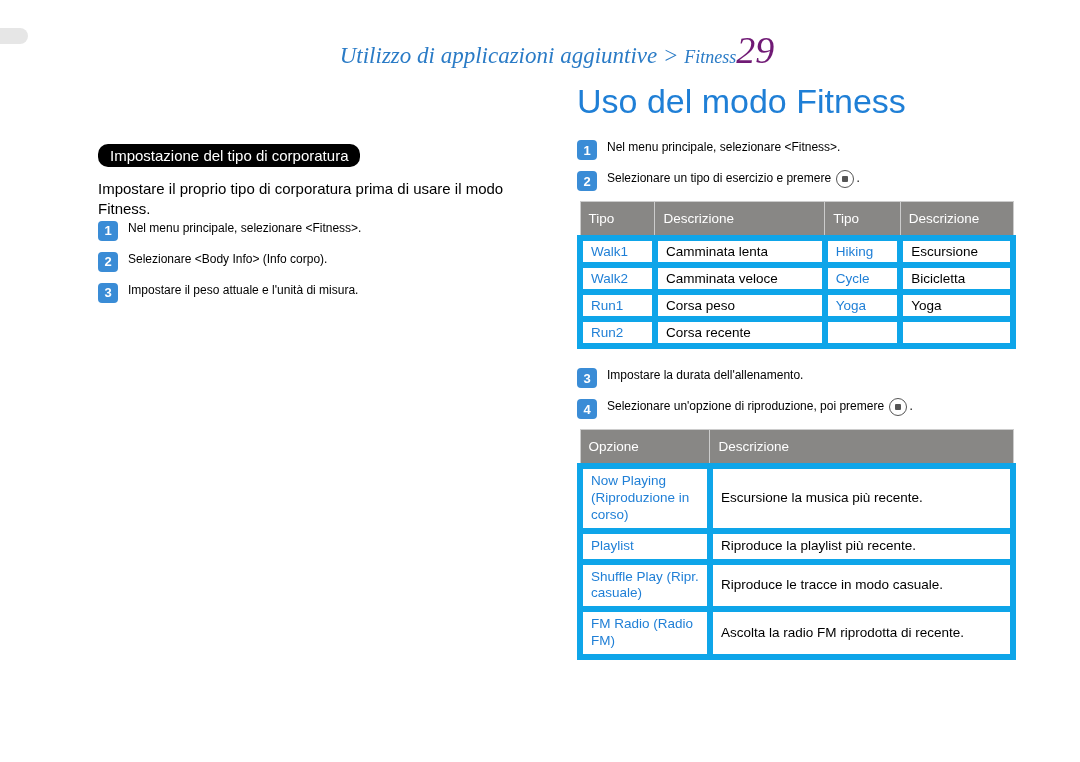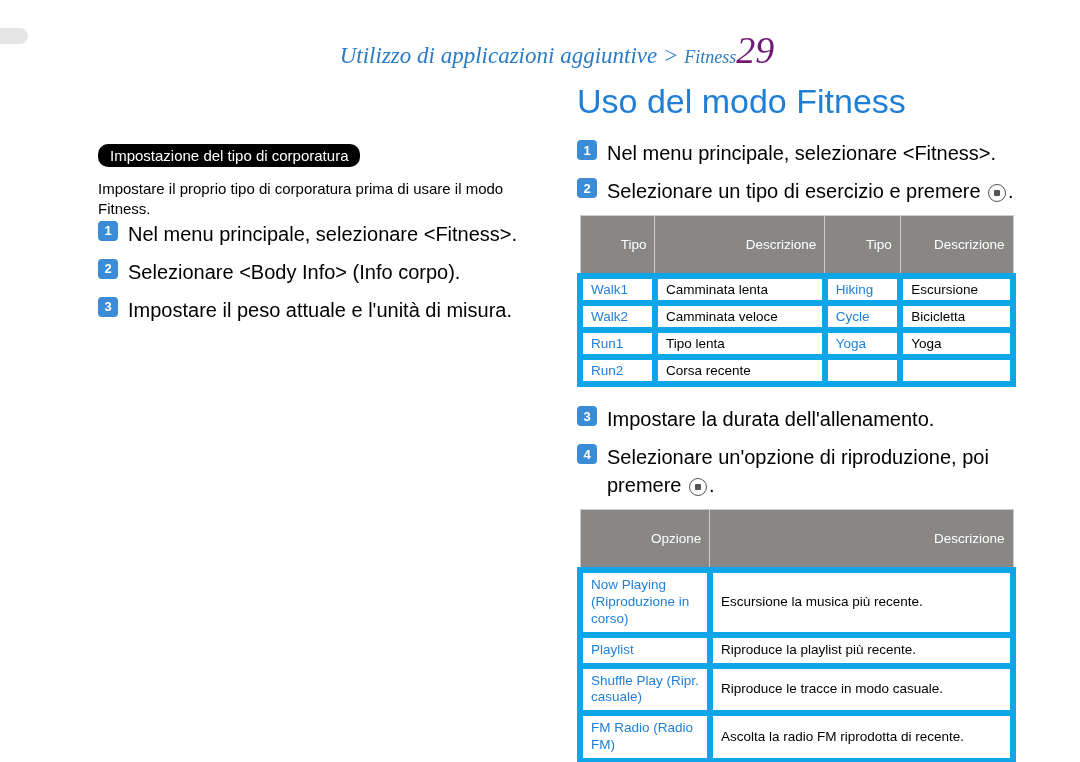--- a/index.html
+++ b/index.html
@@ -88,21 +88,21 @@
     color: #fff;
     font-size: 13px;
     font-weight: bold;
     border-radius: 4px;
     display: flex;
     align-items: center;
     justify-content: center;
     margin-top: 1px;
   }
   .step-text {
-    font-size: 20px;
+    font-size: 12px;
     line-height: 1.4;
   }
   .icon-btn {
     display: inline-flex;
     align-items: center;
     justify-content: center;
     width: 18px;
     height: 18px;
     border: 1.5px solid #555;
     border-radius: 50%;
@@ -119,23 +119,23 @@
   table {
     border-collapse: collapse;
     font-size: 13.5px;
     width: 100%;
     margin-top: 6px;
     margin-bottom: 18px;
   }
   th {
     background: #888785;
     color: #fff;
-    text-align: right;
+    text-align: left;
     font-weight: normal;
-    padding: 21px 8px;
+    padding: 9px 8px;
     border: 1px solid #ccc;
   }
   td {
     border: 6px solid #0ea5e9;
     padding: 3px 8px;
     vertical-align: middle;
   }
   td.blue { color: #1f7fd6; }
   .options-table td { line-height: 1.25; padding: 4px 8px; }
   .options-table .opt-label { color: #1f7fd6; }
@@ -206,21 +206,21 @@
             <td>Escursione</td>
           </tr>
           <tr>
             <td class="blue">Walk2</td>
             <td>Camminata veloce</td>
             <td class="blue">Cycle</td>
             <td>Bicicletta</td>
           </tr>
           <tr>
             <td class="blue">Run1</td>
-            <td>Tipo lenta</td>
+            <td>Corsa peso</td>
             <td class="blue">Yoga</td>
             <td>Yoga</td>
           </tr>
           <tr>
             <td class="blue">Run2</td>
             <td>Corsa recente</td>
             <td class="blue"></td>
             <td></td>
           </tr>
         </tbody>

